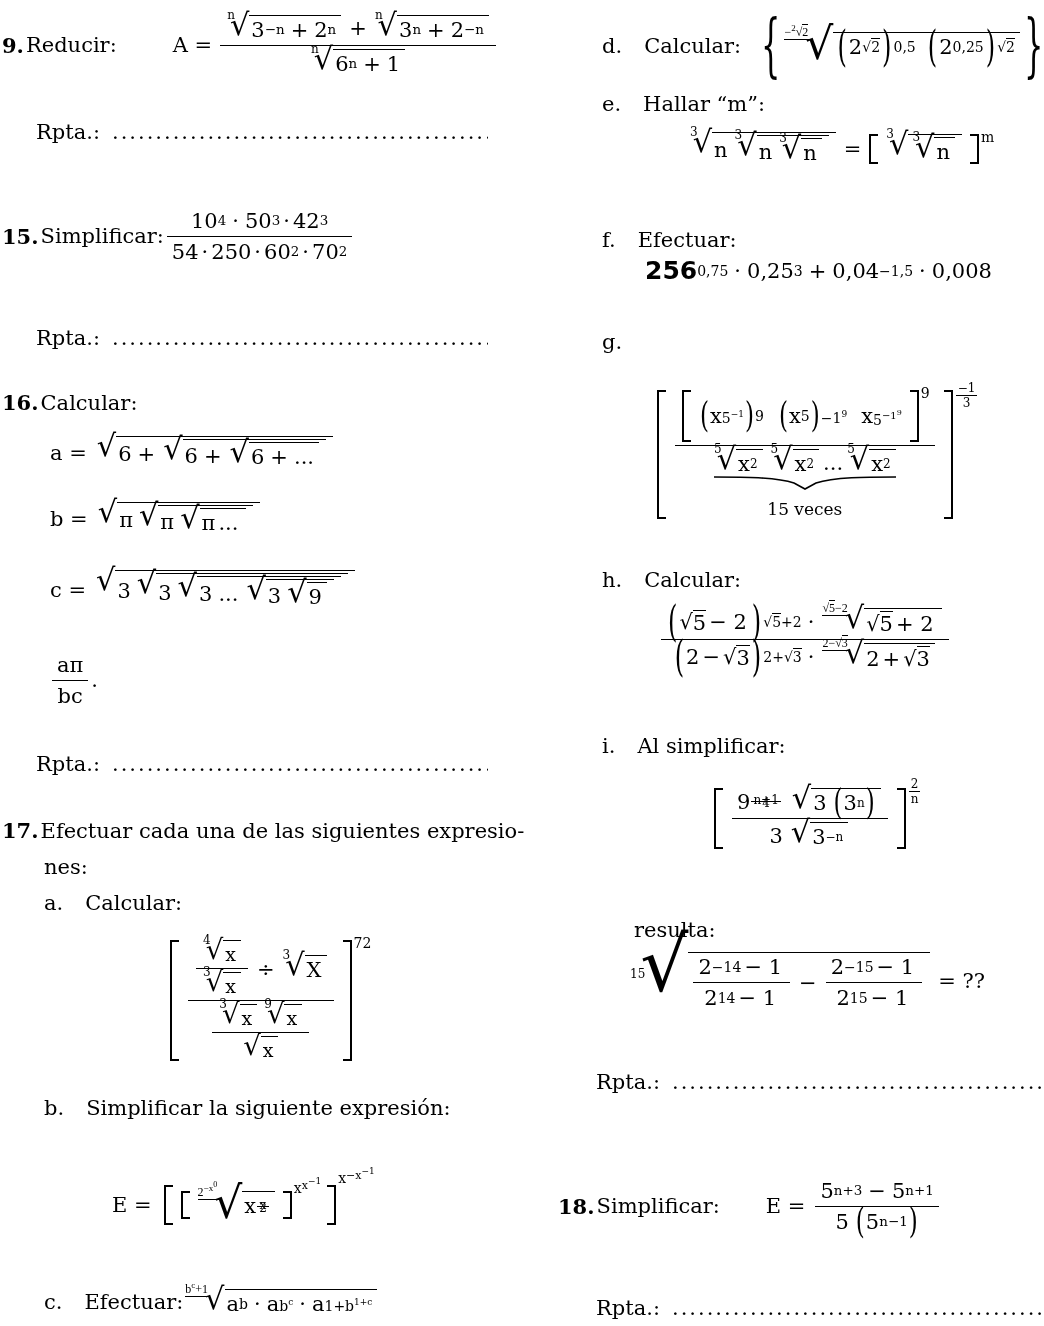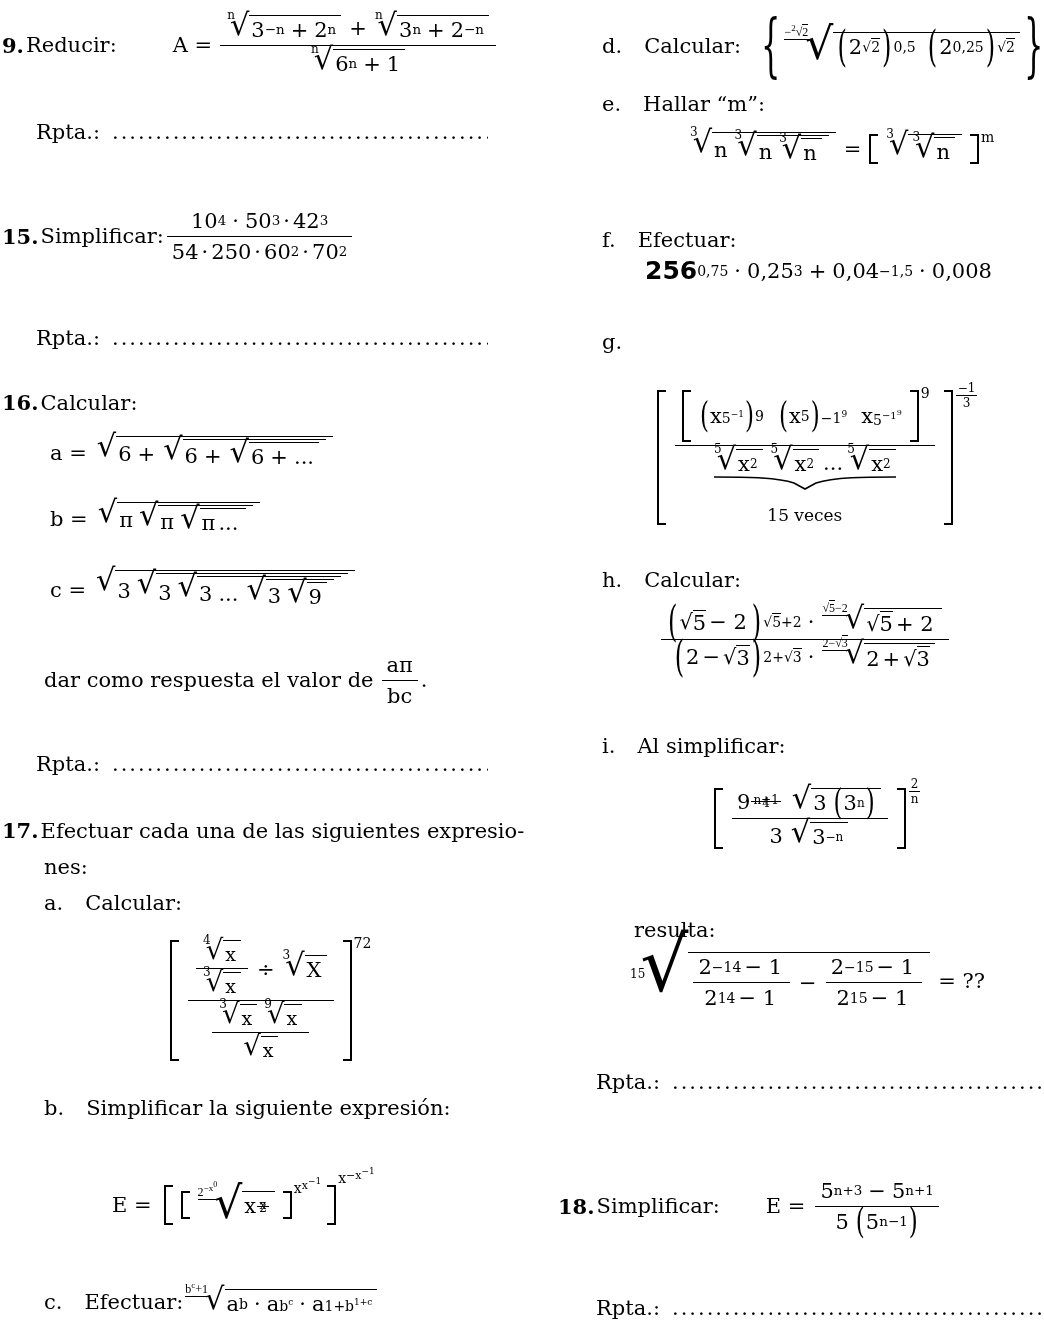--- a/index.html
+++ b/index.html
@@ -34,21 +34,21 @@
   .bkl,.bkr{align-self:stretch;width:7px;}
   .bkl{border:2px solid #000;border-right:0;margin-right:6px;}
   .bkr{border:2px solid #000;border-left:0;margin-left:6px;}
   .wexp{display:inline-flex;align-items:flex-start;vertical-align:middle;}
   .bexp{font-size:14px;line-height:1;margin-top:-4px;display:inline-flex;}
   
   .ps{display:inline-block;transform:scaleY(1.55);font-size:1.1em;line-height:1;vertical-align:middle;margin:0 1px;}
   .ps2{display:inline-block;transform:scaleY(1.8);font-size:1.15em;line-height:1;vertical-align:middle;margin:0 2px;}
   .bc{display:inline-block;transform:scaleY(2.3);font-size:1.45em;line-height:1;vertical-align:middle;margin:0 2px;}
   .col{display:inline-flex;flex-direction:column;align-items:center;}
-  .ubl{font-size:17px;margin-top:15px;}
+  .ubl{font-size:17px;margin-top:9px;}
   
   .rpline{display:flex;align-items:flex-end;overflow:hidden;}
   .rpline .lab{margin-right:12px;text-align:right;}
   .dots{letter-spacing:2px;overflow:hidden;}
   .b256{font-family:"DejaVu Sans","Liberation Sans",sans-serif;font-weight:bold;font-size:25px;}
   svg.ub{display:block;}
 </style>
 </head>
 <body>
 
@@ -220,21 +220,20 @@
                 </span>
       </span>
             </span>
     </span>
         </span>
   </span>
     </span>
 </div>
 
 <div class="abs row" style="left:44px;top:652px;height:56px">
-  <span>dar como respuesta el valor de</span>
   <span class="fr" style="margin-left:8px">
       <span class="fn">aπ</span>
       <span class="fd">bc</span>
     </span>
   <span>.</span>
 </div>
 
 <div class="abs rpline" style="left:36px;top:752px;width:452px">
   <span class="lab">Rpta.:</span>
   <span class="dots">...........................................................................</span>

